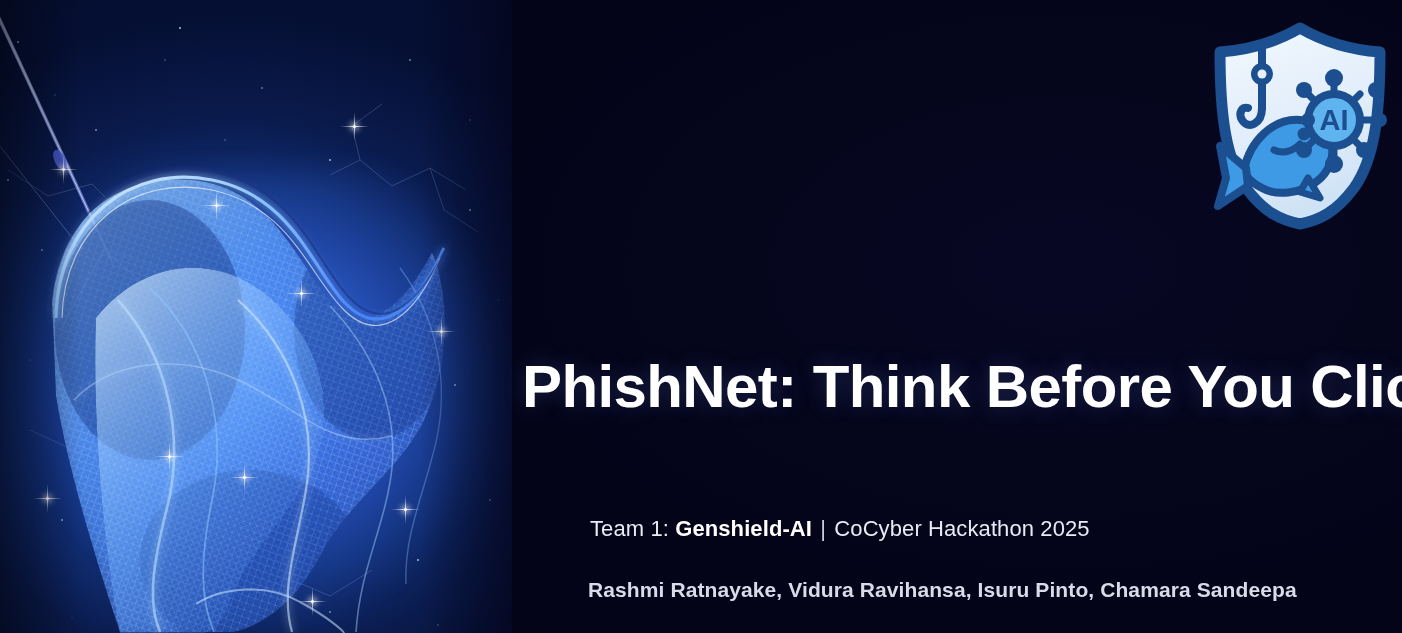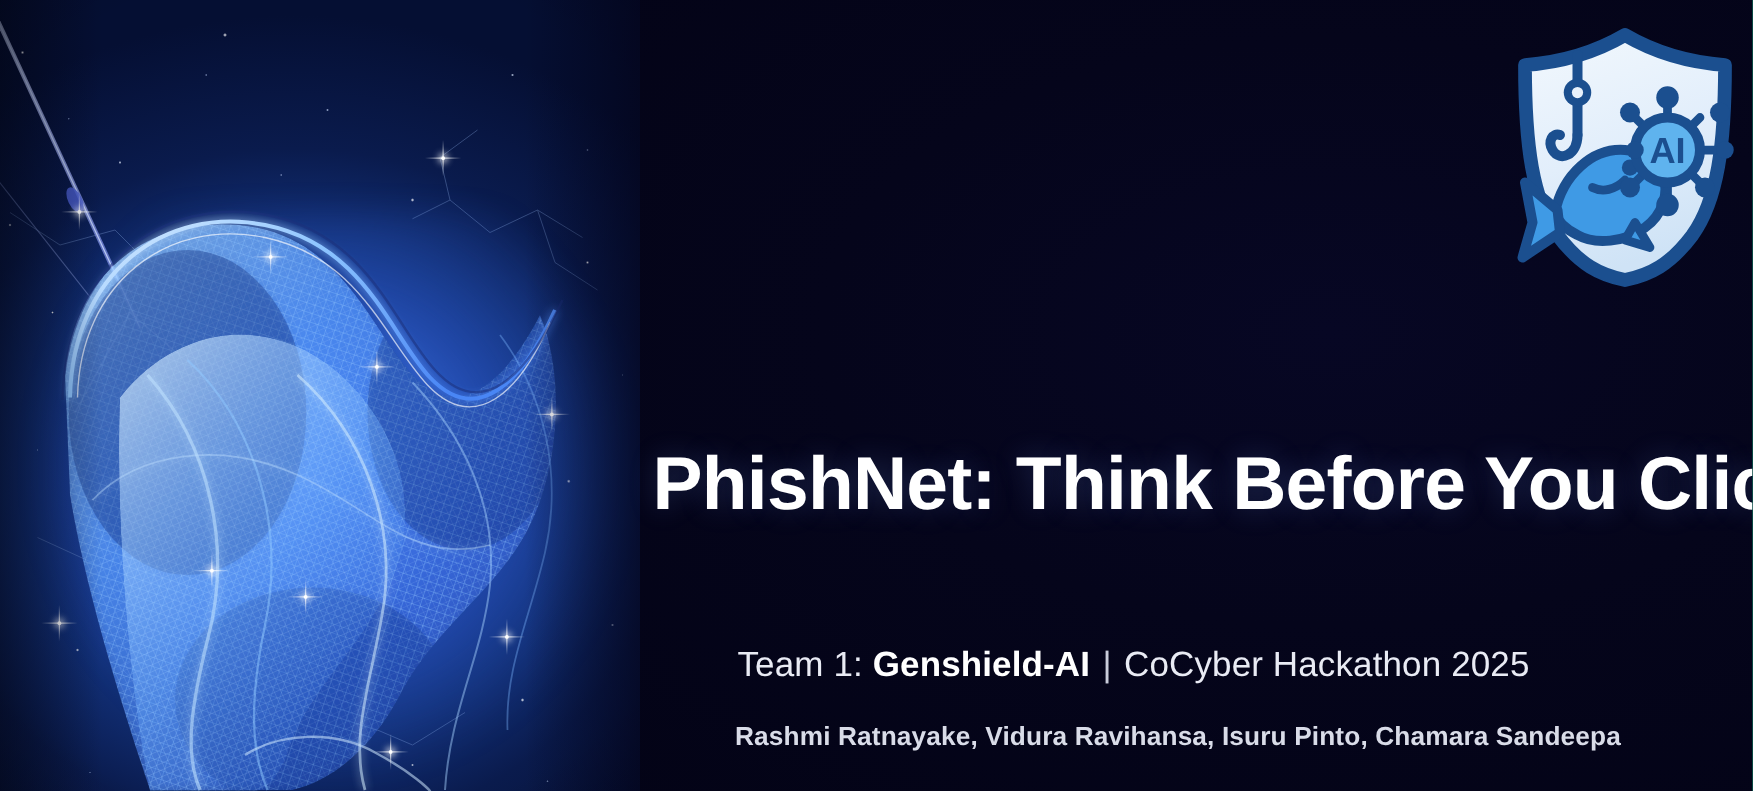--- a/index.html
+++ b/index.html
@@ -10,21 +10,21 @@
   }
   body {
     font-family: "Liberation Sans", sans-serif;
   }
 
   .slide {
     position: relative;
     width: 1402px;
     height: 633px;
     overflow: hidden;
-    background: #14b8a6;
+    background: #0f172a;
   }
 
   
   .hero-panel {
     position: absolute;
     left: 0;
     top: 0;
     width: 512px;
     height: 633px;
     overflow: hidden;
@@ -167,21 +167,21 @@
     text-align: center;
     text-shadow: 0 0 22px rgba(120,160,255,.22);
     white-space: nowrap;
   }
 
   .byline {
     position: absolute;
     left: 78px;
     top: 516px;
     color: #e9ebf4;
-    font-size: 28px;
+    font-size: 22px;
     font-weight: normal;
     letter-spacing: .1px;
     white-space: nowrap;
   }
   .byline .team-name {
     font-weight: bold;
     color: #ffffff;
   }
   .byline .sep {
     color: #c9ccda;

